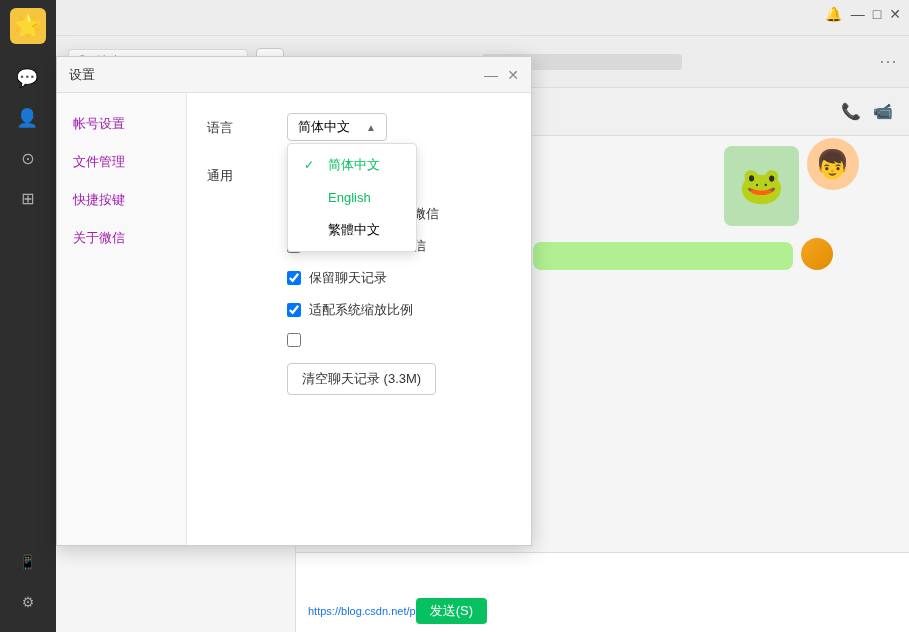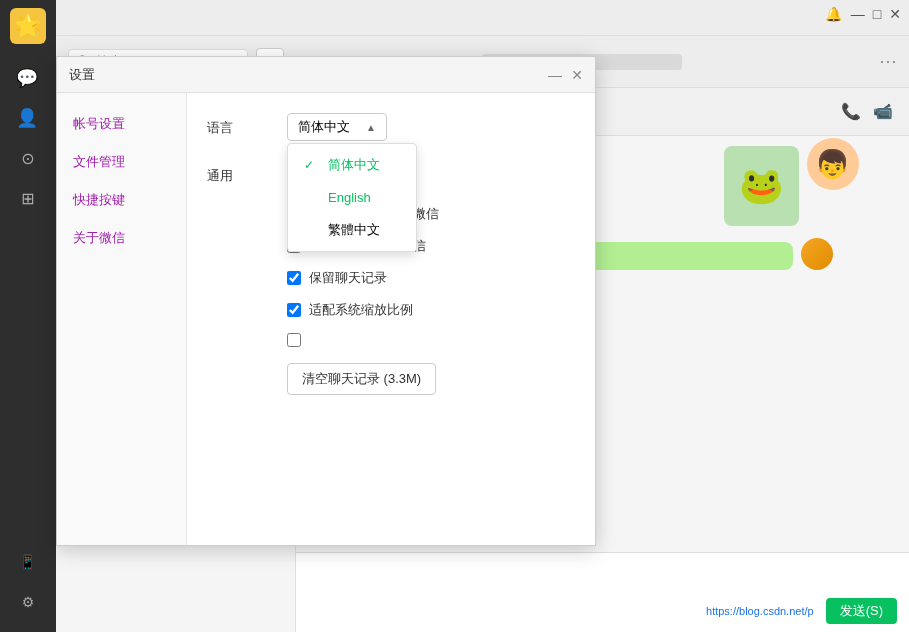--- a/index.html
+++ b/index.html
@@ -201,21 +201,21 @@
       left: 0;
       width: 100%;
       height: 100%;
       z-index: 10;
     }
 
     .settings-dialog {
       position: absolute;
       top: 56px;
       left: 56px;
-      width: 540px;
+      width: 476px;
       height: 490px;
       background: #fff;
       border: 1px solid #ccc;
       box-shadow: 0 4px 20px rgba(0,0,0,0.2);
       display: flex;
       flex-direction: column;
     }
 
     .dialog-titlebar {
       height: 36px;
@@ -522,21 +522,21 @@
           </div>
 
           <div style="display:flex; justify-content:flex-end; margin-top:90px; margin-right:60px;">
             <div style="background:#95ec69; border-radius:8px; padding:6px 12px; height:28px; width:260px; opacity:0.7;"></div>
             <div style="width:32px; height:32px; border-radius:50%; background:linear-gradient(135deg,#f5a623,#e08c00); margin-left:8px; margin-top:-4px;"></div>
           </div>
 
         </div>
 
         <div style="height:80px; background:#fff; border-top:1px solid #ddd; padding:8px 12px; display:flex; flex-direction:column; justify-content:flex-end;">
-          <div style="display:flex; justify-content:flex-end; align-items:center; gap:12px;">
+          <div style="display:flex; align-items:center; gap:0;">
             <span style="font-size:11px; color:#1a73e8; cursor:pointer;">https://blog.csdn.net/p</span>
             <button class="send-btn">发送(S)</button>
           </div>
         </div>
 
       </div>
 
     </div>
   </div>
 

